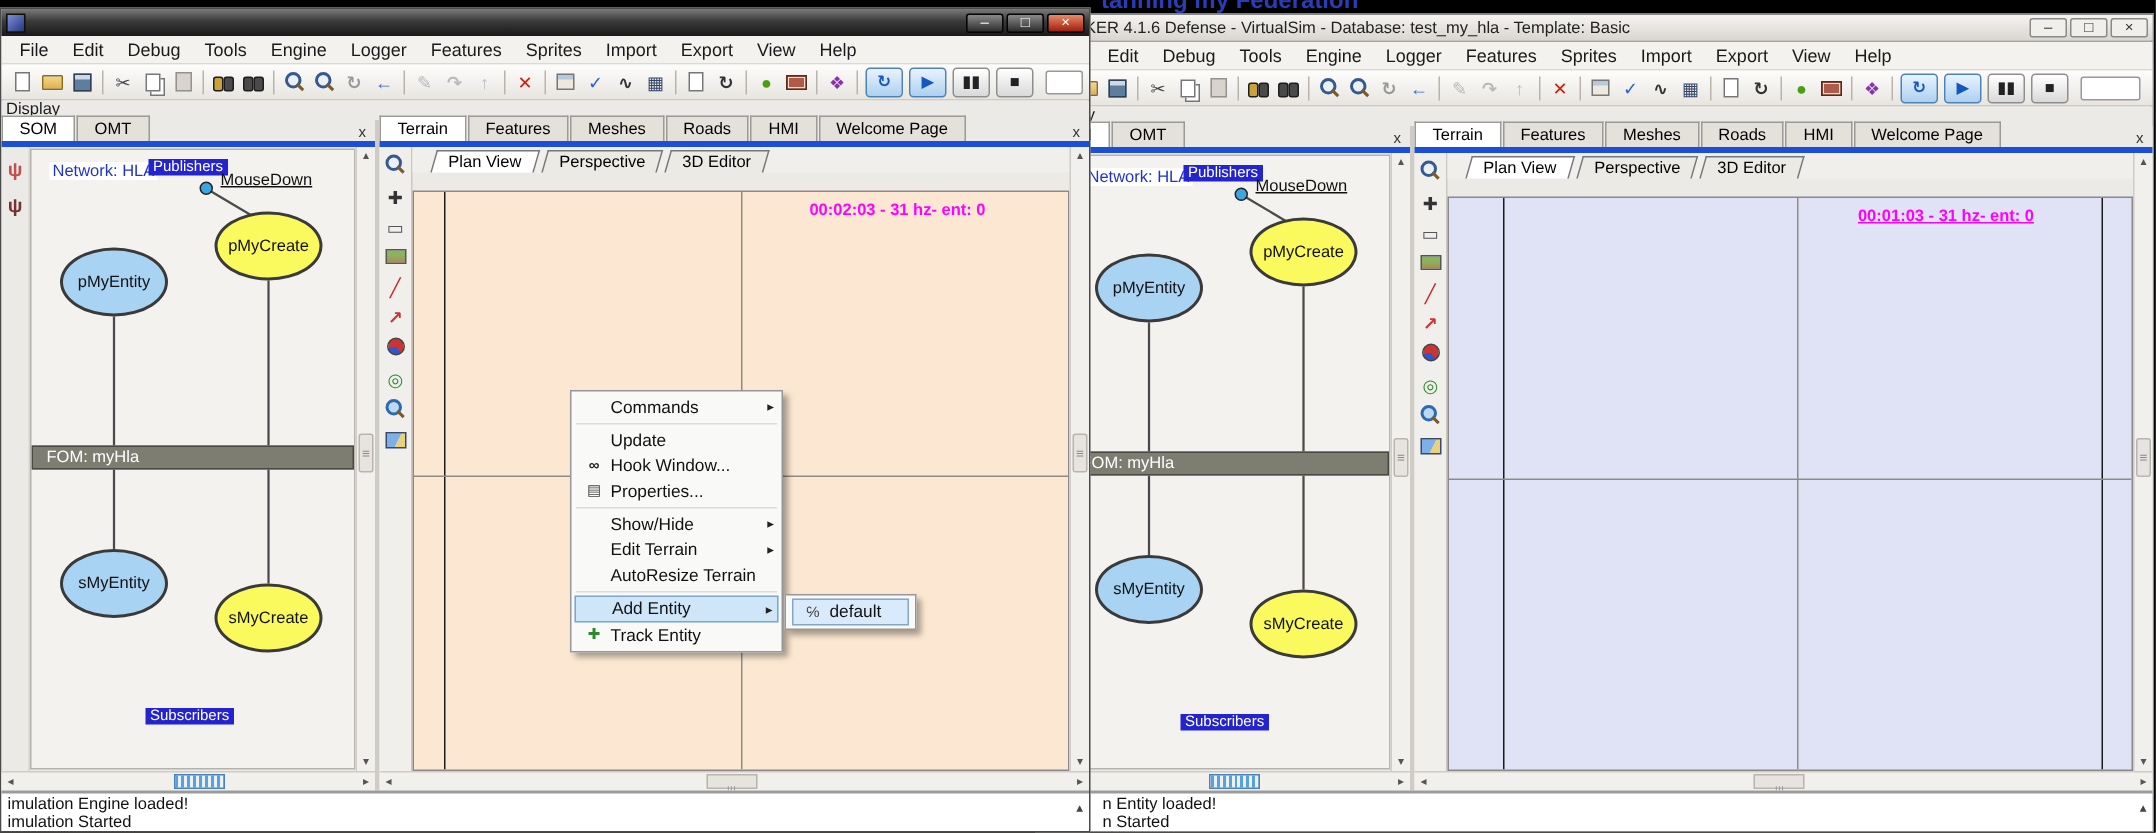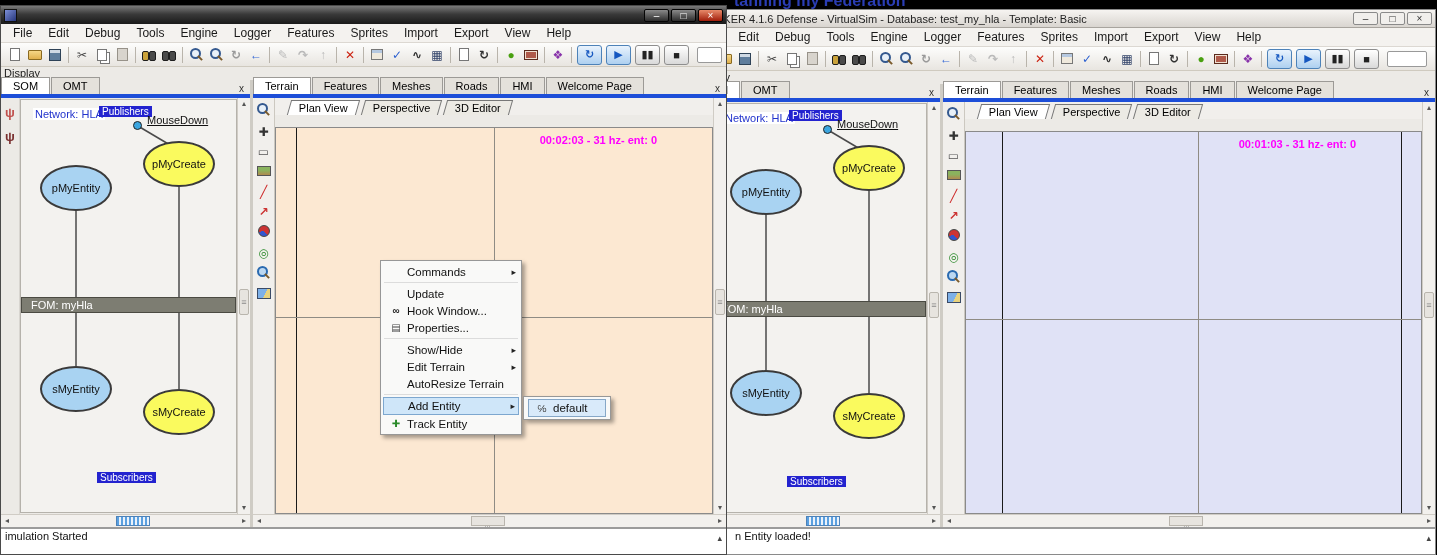--- a/index.html
+++ b/index.html
@@ -333,38 +333,39 @@
             <div class="subtabs">
                 <span class="subtab active"><span>Plan View</span></span>
                 <span class="subtab"><span>Perspective</span></span>
                 <span class="subtab"><span>3D Editor</span></span>
               </div>
             <div class="terrain-canvas" id="terrain-canvas-right" style="background: rgb(224, 226, 246);">
               <div class="gv g-black" style="left:8%"></div>
               <div class="gv g-black" style="left:95.5%"></div>
               <div class="gv g-gray" style="left:51%"></div>
               <div class="gh g-gray" style="top:49%"></div>
-              <span class="hud" style="right: 65px; color: rgb(255, 0, 255);">00:01:03 -  31 hz-  ent: 0</span>
+              <span class="hud" style="right: 65px; color: rgb(255, 0, 255); text-decoration: underline;">00:01:03 -  31 hz-  ent: 0</span>
             </div>
           </div>
           <div class="vscroll">
               <span class="sa">▴</span>
               <span class="vthumb"></span>
               <span class="sa bottom">▾</span>
             </div>
         </div>
         <div class="hscroll">
             <span class="sal">◂</span>
             <span class="hthumb"></span>
             <span class="sar">▸</span>
           </div>
       </div>
     </div>
     <div class="logbar">
       <div class="rlog">n Entity loaded!</div>
+      <div class="rlog">n Started</div>
       <span class="log-up">▴</span>
     </div>
   </div>
 
   <div class="window" style="left:0;top:5px;width:727px;height:550px;z-index:2;">
     <div class="titlebar dark">
       <span class="app-ico"></span>
       <span class="wc-group">
         <span class="wc dark">–</span>
         <span class="wc dark">□</span>
@@ -627,18 +628,19 @@
             </div>
         </div>
         <div class="hscroll">
             <span class="sal">◂</span>
             <span class="hthumb"></span>
             <span class="sar">▸</span>
           </div>
       </div>
     </div>
     <div class="logbar">
+      <div>imulation Engine loaded!</div>
       <div>imulation Started</div>
       <span class="log-up">▴</span>
     </div>
   </div>
 
 </div>
 
 </body></html>

